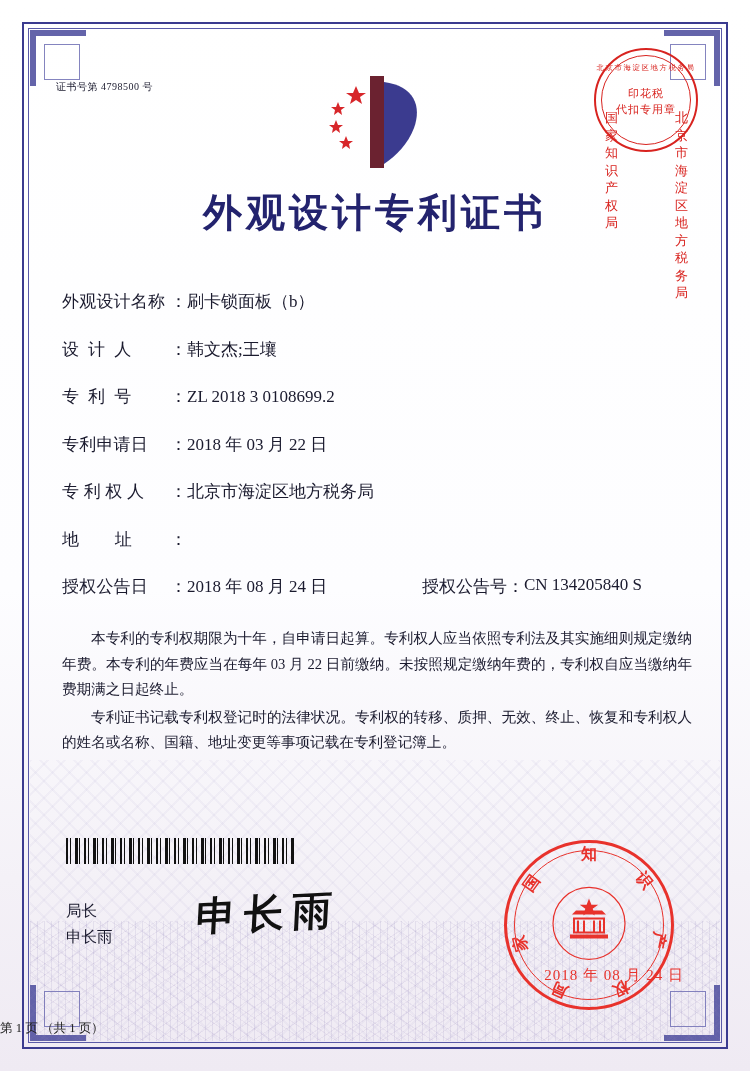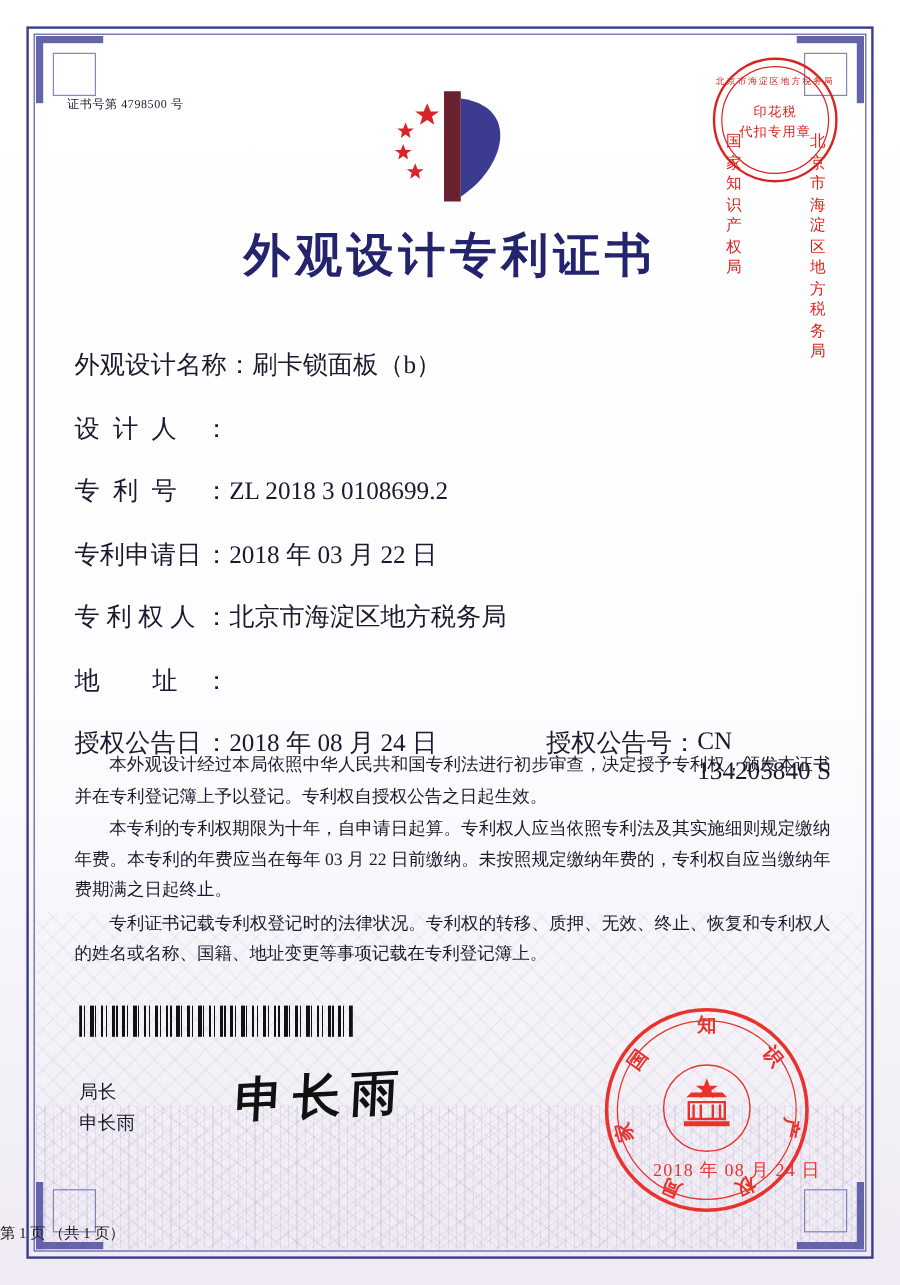--- a/index.html
+++ b/index.html
@@ -145,33 +145,33 @@
 
   
   .fields {
     position: absolute;
     left: 62px; right: 56px; top: 290px;
   }
   .field-row {
     display: flex;
     align-items: baseline;
     margin-bottom: 24.5px;
-    font-size: 21px;
+    font-size: 17px;
   }
   .field-label {
     flex: 0 0 108px;
     letter-spacing: .2px;
     white-space: pre;
   }
   .field-sep { flex: 0 0 14px; }
   .field-value { flex: 1 1 auto; }
 
   .field-row.split { margin-bottom: 0; }
   .split .left { flex: 0 0 360px; display: flex; }
-  .split .right { flex: 1 1 auto; display: flex; margin-left: 33px; }
+  .split .right { flex: 1 1 auto; display: flex; }
   .split .lbl { white-space: pre; }
 
   
   .body-text {
     position: absolute;
     left: 62px; right: 58px; top: 626px;
     font-size: 14.6px;
     line-height: 25.5px;
     text-align: justify;
   }
@@ -305,20 +305,21 @@
 
     <div class="field-row">
       <span class="field-label">外观设计名称</span>
       <span class="field-sep">：</span>
       <span class="field-value">刷卡锁面板（b）</span>
     </div>
 
     <div class="field-row">
       <span class="field-label">设  计  人</span>
       <span class="field-sep">：</span>
+      <span class="field-value">韩文杰;王壤</span>
     </div>
 
     <div class="field-row">
       <span class="field-label">专  利  号</span>
       <span class="field-sep">：</span>
       <span class="field-value">ZL 2018 3 0108699.2</span>
     </div>
 
     <div class="field-row">
       <span class="field-label">专利申请日</span>
@@ -346,21 +347,20 @@
       <span class="right">
         <span class="lbl">授权公告号</span>
         <span class="field-sep">：</span>
         <span>CN 134205840 S</span>
       </span>
     </div>
 
   </div>
 
   <div class="body-text">
-    <p>本外观设计经过本局依照中华人民共和国专利法进行初步审查，决定授予专利权，颁发本证书并在专利登记簿上予以登记。专利权自授权公告之日起生效。</p>
     <p>本专利的专利权期限为十年，自申请日起算。专利权人应当依照专利法及其实施细则规定缴纳年费。本专利的年费应当在每年 03 月 22 日前缴纳。未按照规定缴纳年费的，专利权自应当缴纳年费期满之日起终止。</p>
     <p>专利证书记载专利权登记时的法律状况。专利权的转移、质押、无效、终止、恢复和专利权人的姓名或名称、国籍、地址变更等事项记载在专利登记簿上。</p>
   </div>
 
   <div class="barcode"></div>
 
   <div class="sig-label">
     <div>局长</div>
     <div>申长雨</div>
   </div>

